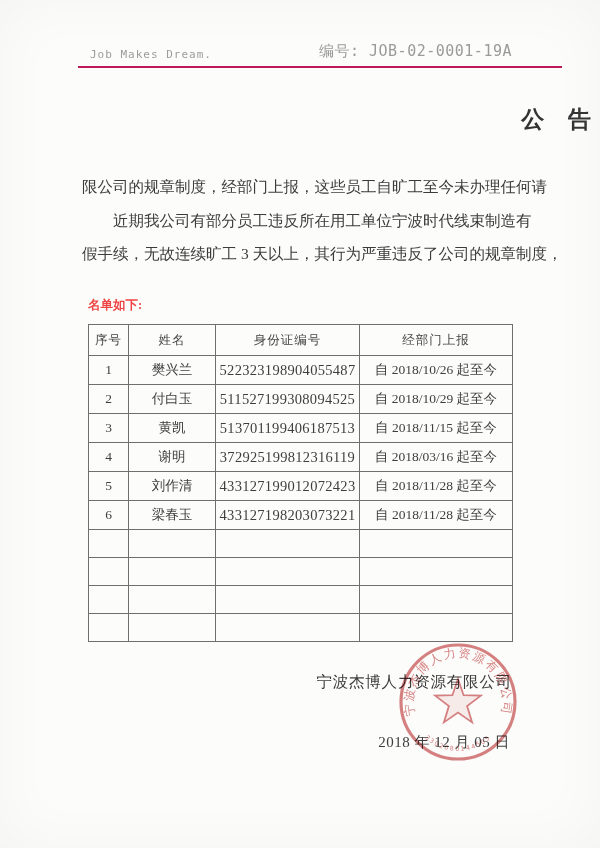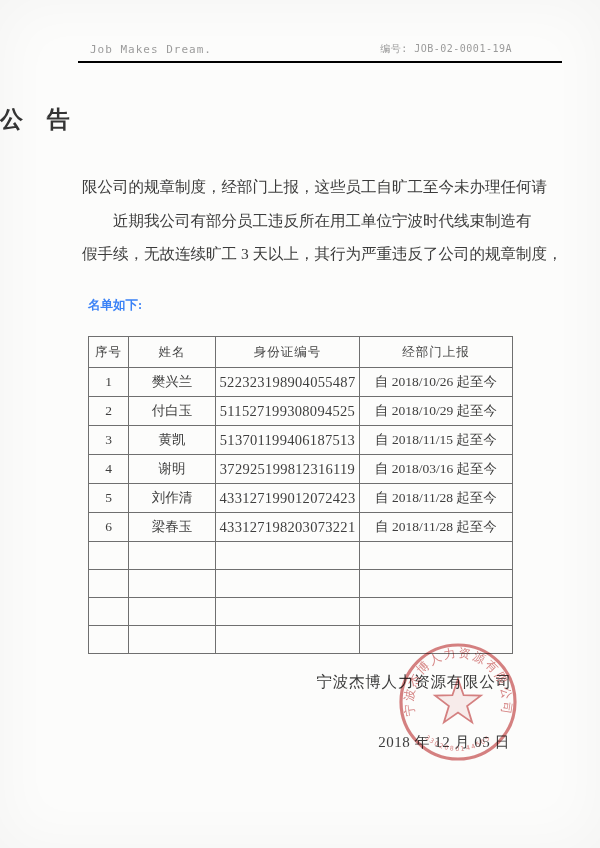--- a/index.html
+++ b/index.html
@@ -7,50 +7,50 @@
     position:relative;width:600px;height:848px;margin:0 auto;
     background:#fcfcfb;overflow:hidden;
     font-family:"Liberation Serif","DejaVu Serif",serif;
     color:#3a3a3a;
     box-shadow:inset 0 0 60px rgba(0,0,0,0.035);
   }
   
   .header{
     position:absolute;left:78px;top:42px;width:484px;
     display:flex;justify-content:space-between;align-items:flex-end;
-    border-bottom:2px solid #000000;padding-bottom:5px;
+    border-bottom:2px solid #be185d;padding-bottom:5px;
   }
   .slogan{
     font-family:"DejaVu Sans Mono","Liberation Mono",monospace;
     font-size:11px;color:#9c9c9c;letter-spacing:1px;padding-left:12px;
   }
   .doc-no{
     font-family:"DejaVu Sans Mono","Liberation Mono",monospace;
-    font-size:10px;color:#9a9a9a;letter-spacing:0.5px;padding-right:50px;
+    font-size:15px;color:#9a9a9a;letter-spacing:0.5px;padding-right:50px;
   }
   
   .title{
     position:absolute;left:0;top:104px;width:100%;margin:0;
-    text-align:left;font-size:23px;font-weight:bold;
+    text-align:right;font-size:23px;font-weight:bold;
     letter-spacing:9px;color:#343434;
   }
   
   .body-text{
     position:absolute;left:82px;top:170px;width:438px;
     font-size:15.5px;line-height:33.5px;color:#3b3b3b;
   }
   .body-text .line{white-space:nowrap;height:33.5px;}
   .body-text .indent{padding-left:31px;}
   .list-intro{
     position:absolute;left:88px;top:297px;
-    font-size:12.5px;font-weight:bold;color:#3b82f6;
+    font-size:12.5px;font-weight:bold;color:#ef4444;
   }
   
   .roster{
-    position:absolute;left:88px;top:336px;width:424px;
+    position:absolute;left:88px;top:324px;width:424px;
     border-collapse:collapse;table-layout:fixed;
   }
   .roster th,.roster td{
     border:1px solid #6f6f6f;text-align:center;vertical-align:middle;
     padding:0;overflow:hidden;white-space:nowrap;
   }
   .roster th{height:30px;font-size:12.5px;font-weight:normal;color:#444;letter-spacing:1px;}
   .roster td{height:28px;font-size:13.5px;color:#3e3e3e;}
   .roster td.c-id{font-size:14.5px;letter-spacing:0.3px;}
   .col-no{width:40px;} .col-name{width:87px;} .col-id{width:144px;} .col-period{width:153px;}

